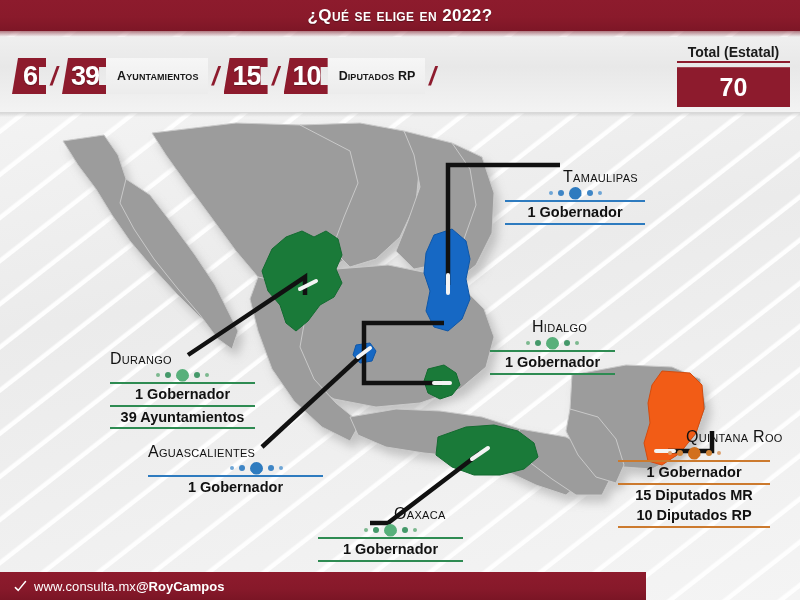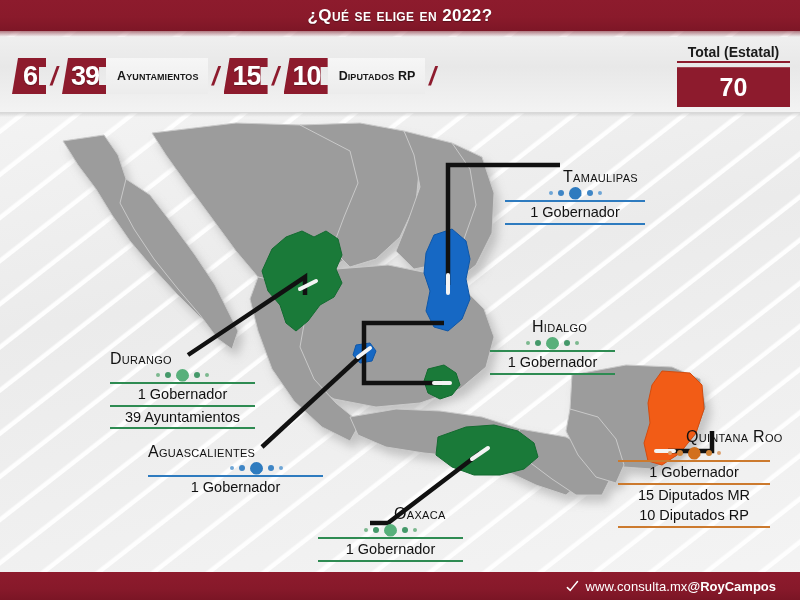--- a/index.html
+++ b/index.html
@@ -114,21 +114,21 @@
   .dots{ display:flex; align-items:center; justify-content:center; gap:5px; height:14px; }
   .dots i{ display:block; border-radius:50%; }
   .dots .d1{ width:4px; height:4px; }
   .dots .d2{ width:6px; height:6px; }
   .hexc{
     width:13px;height:13px;
     clip-path:polygon(30% 0,70% 0,100% 30%,100% 70%,70% 100%,30% 100%,0 70%,0 30%);
   }
   .rule{ height:2px; width:100%; }
   .co-val{
-    font-size:14.5px; font-weight:normal; color:#111; white-space:nowrap;
+    font-size:14.5px; font-weight:bold; color:#111; white-space:nowrap;
     text-align:center; line-height:1.28; padding:1px 0;
   }
 </style>
 </head>
 <body>
 
 <div id="stage">
 
   <div class="titlebar">
     <span class="t">¿Qué se elige en 2022?</span>
@@ -324,24 +324,24 @@
       <i class="d1" style="background:#dda271"></i>
     </div>
     <div class="rule" style="background:#cc7a2e"></div>
     <div class="co-val">1 Gobernador</div>
     <div class="rule" style="background:#cc7a2e"></div>
     <div class="co-val">15 Diputados MR</div>
     <div class="co-val">10 Diputados RP</div>
     <div class="rule" style="background:#cc7a2e"></div>
   </div>
 
-  <div style="position:absolute;left:0;top:572px;width:800px;height:28px;
+  <div style="position:absolute;left:0;top:572px;width:646px;height:28px;
               background:linear-gradient(180deg,#8d1b2d 0%,#87192a 60%,#7a1525 100%);
-              display:flex;align-items:center;justify-content:flex-end;
-              padding:0 24px;">
+              display:flex;align-items:center;justify-content:flex-start;
+              padding:0 14px;">
     <div style="display:flex;align-items:center;gap:7px;">
       <svg width="13" height="13" viewBox="0 0 14 14">
         <path d="M1.5,8.2 L4.6,11.2 L12.4,1.6" fill="none" stroke="#ffffff" stroke-width="1.6" stroke-linecap="round" stroke-linejoin="round"></path>
       </svg>
       <span style="color:#fff;font-size:13px;letter-spacing:.1px;">www.consulta.mx</span>
     </div>
     <span style="color:#fff;font-size:13px;font-weight:bold;">@RoyCampos</span>
   </div>
 
 </div>

